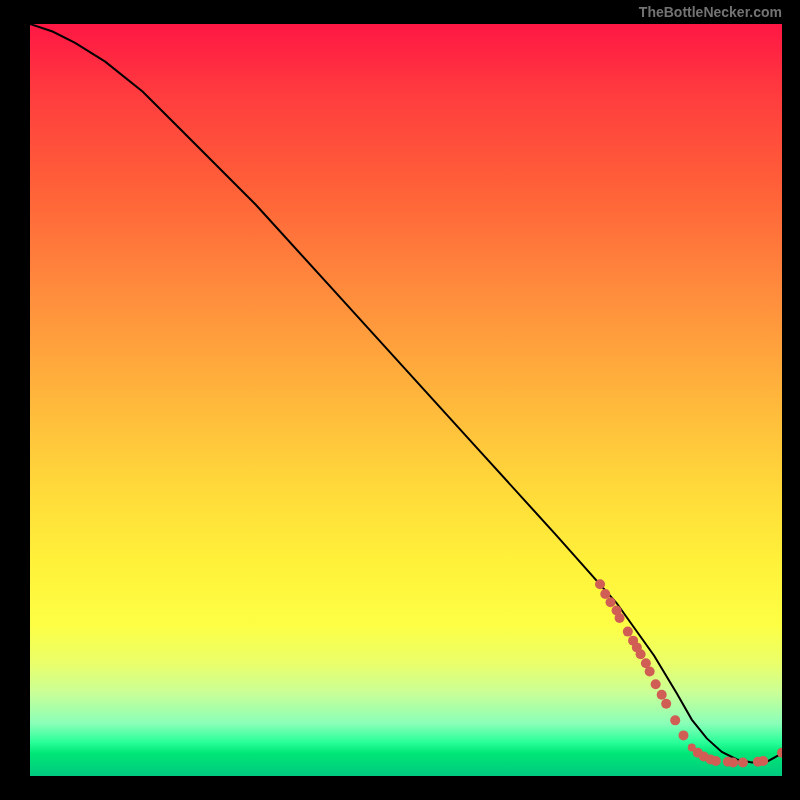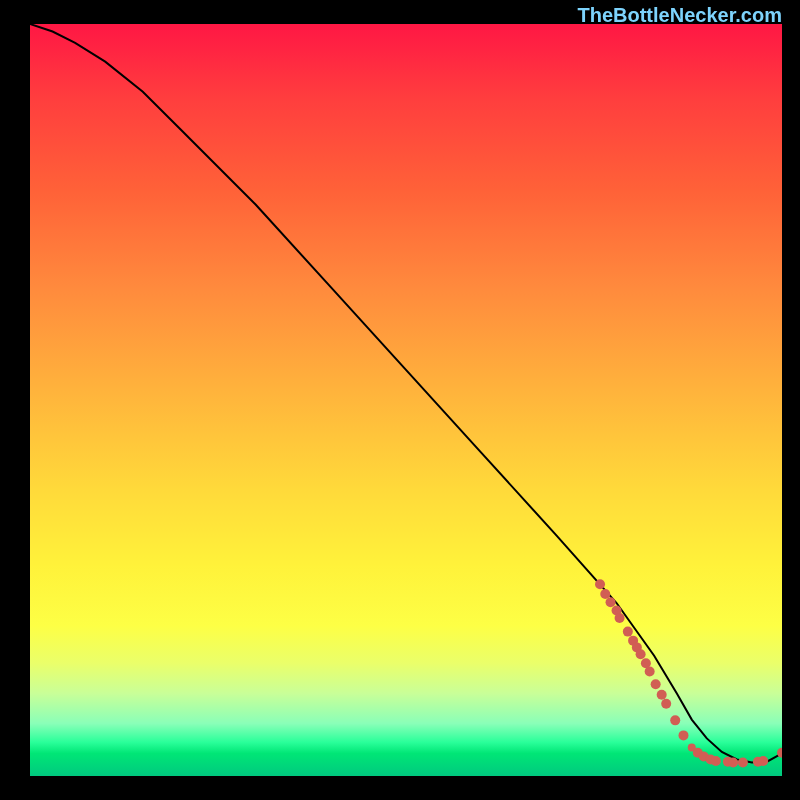--- a/index.html
+++ b/index.html
@@ -8,22 +8,22 @@
     height: 800px;
     background: #000;
     position: relative;
     font-family: Arial, sans-serif;
     overflow: hidden;
   }
   .watermark {
     position: absolute;
     top: 4px;
     right: 18px;
-    color: #7dd3fc;
-    font-size: 20px;
+    color: #737373;
+    font-size: 14px;
     font-weight: bold;
     z-index: 10;
   }
   .plot-area {
     position: absolute;
     left: 30px;
     top: 24px;
     width: 752px;
     height: 752px;
     background: linear-gradient(to bottom,

